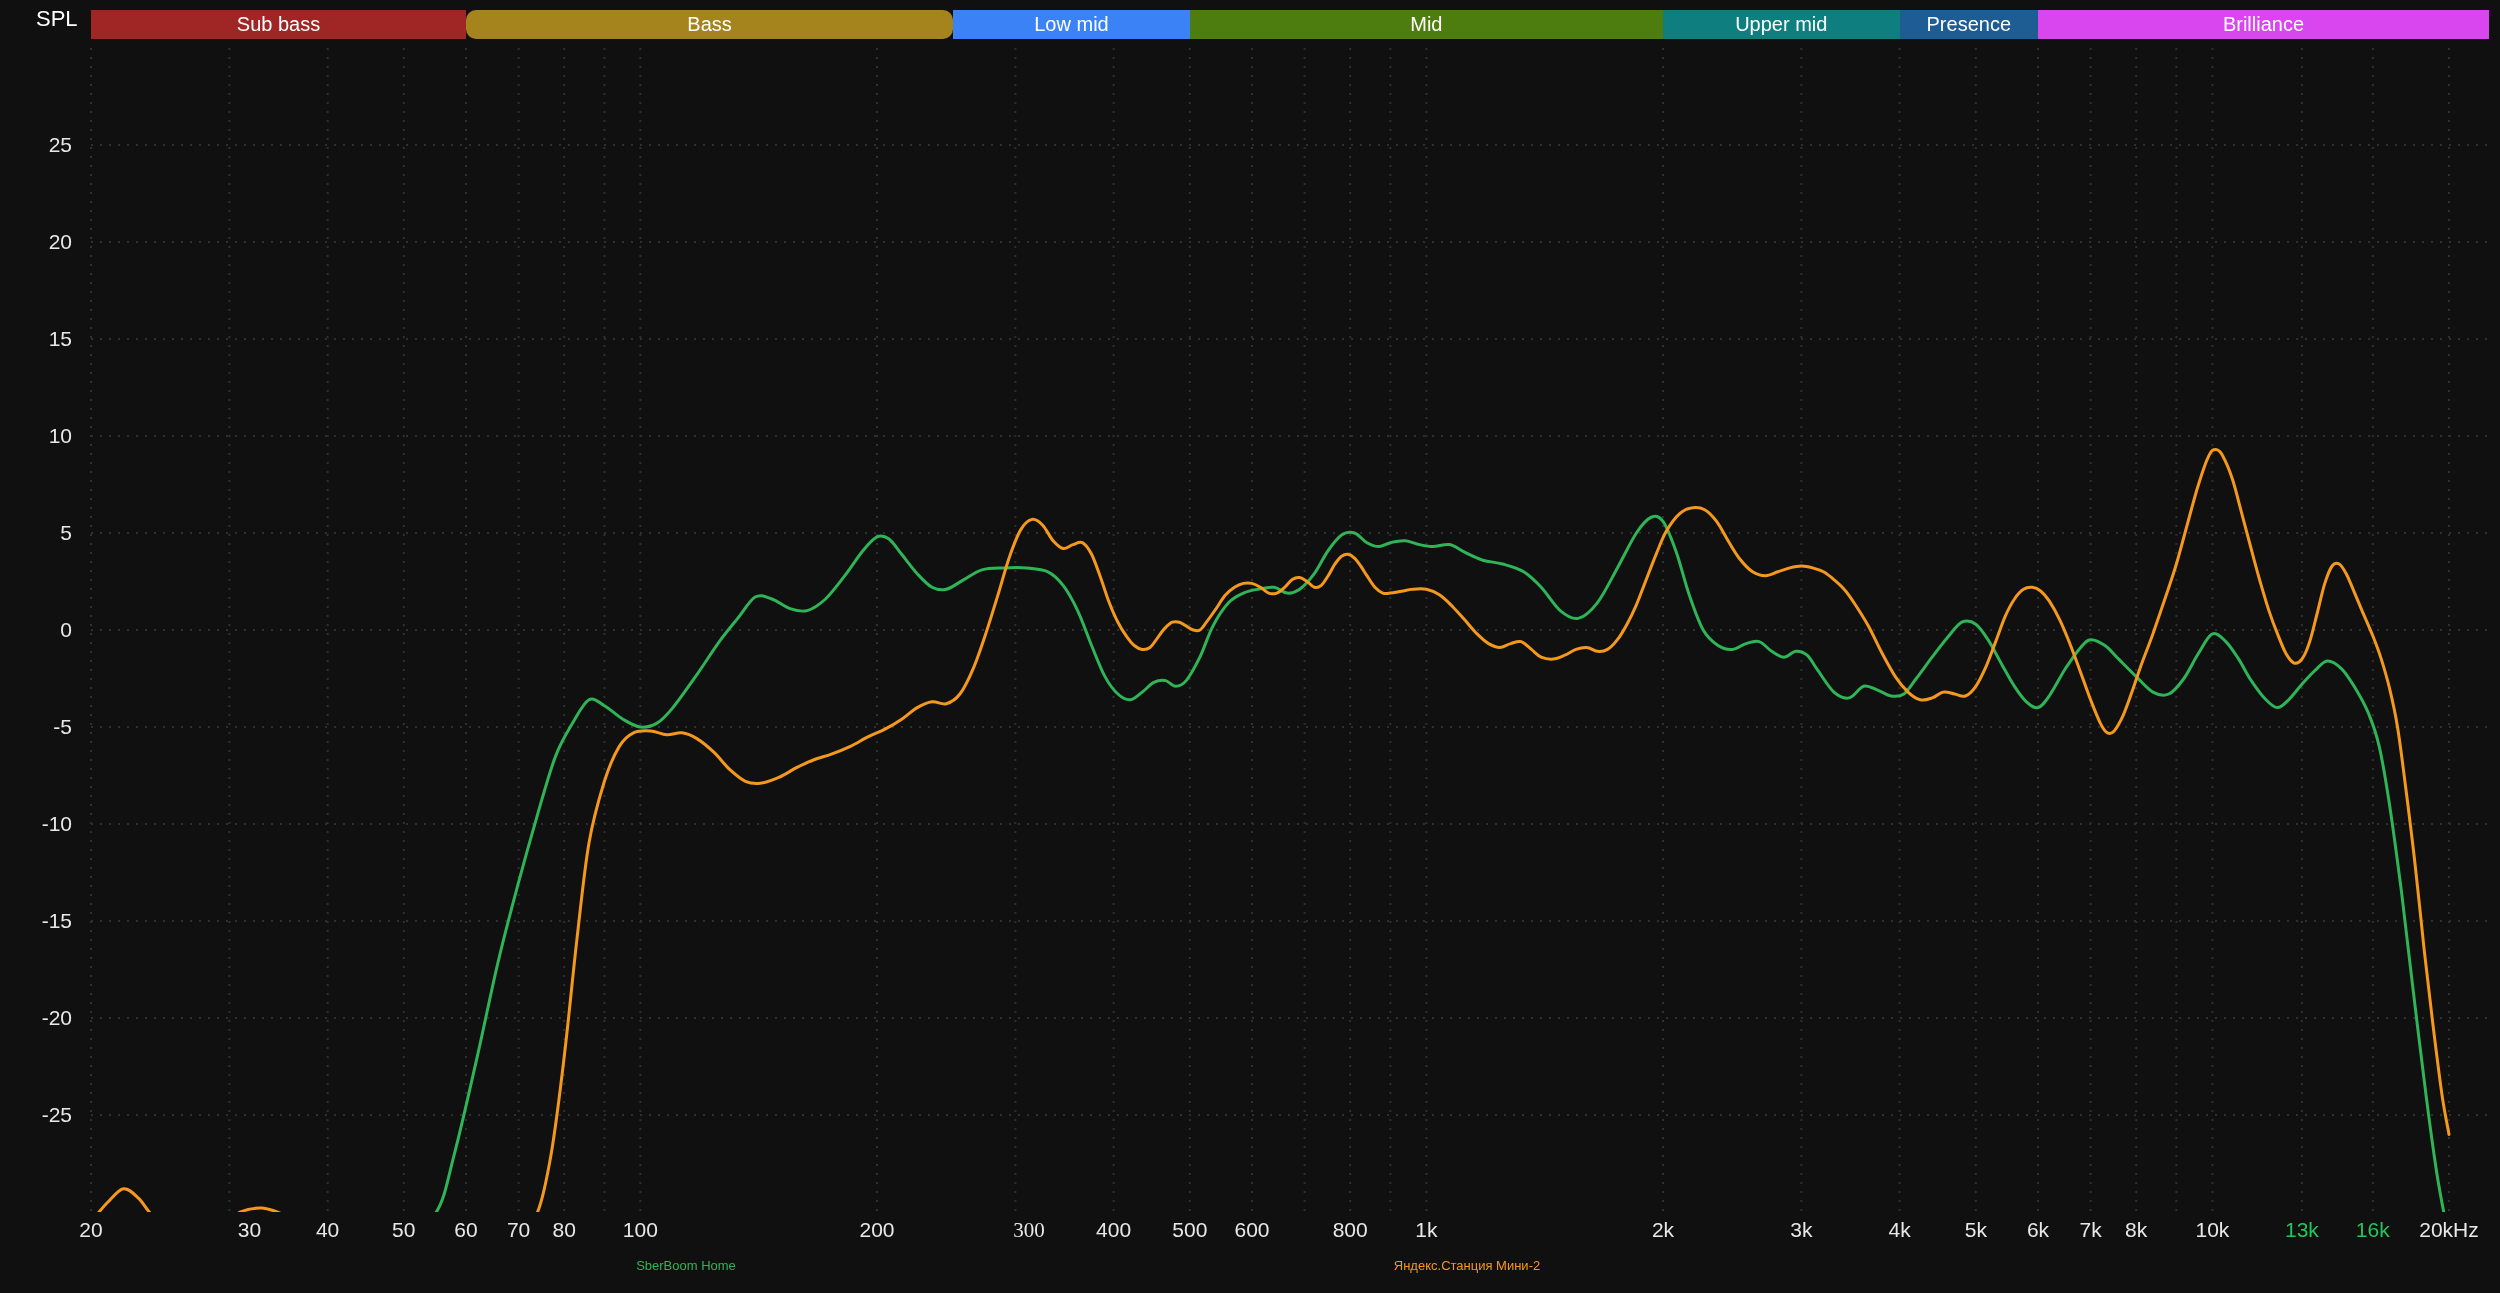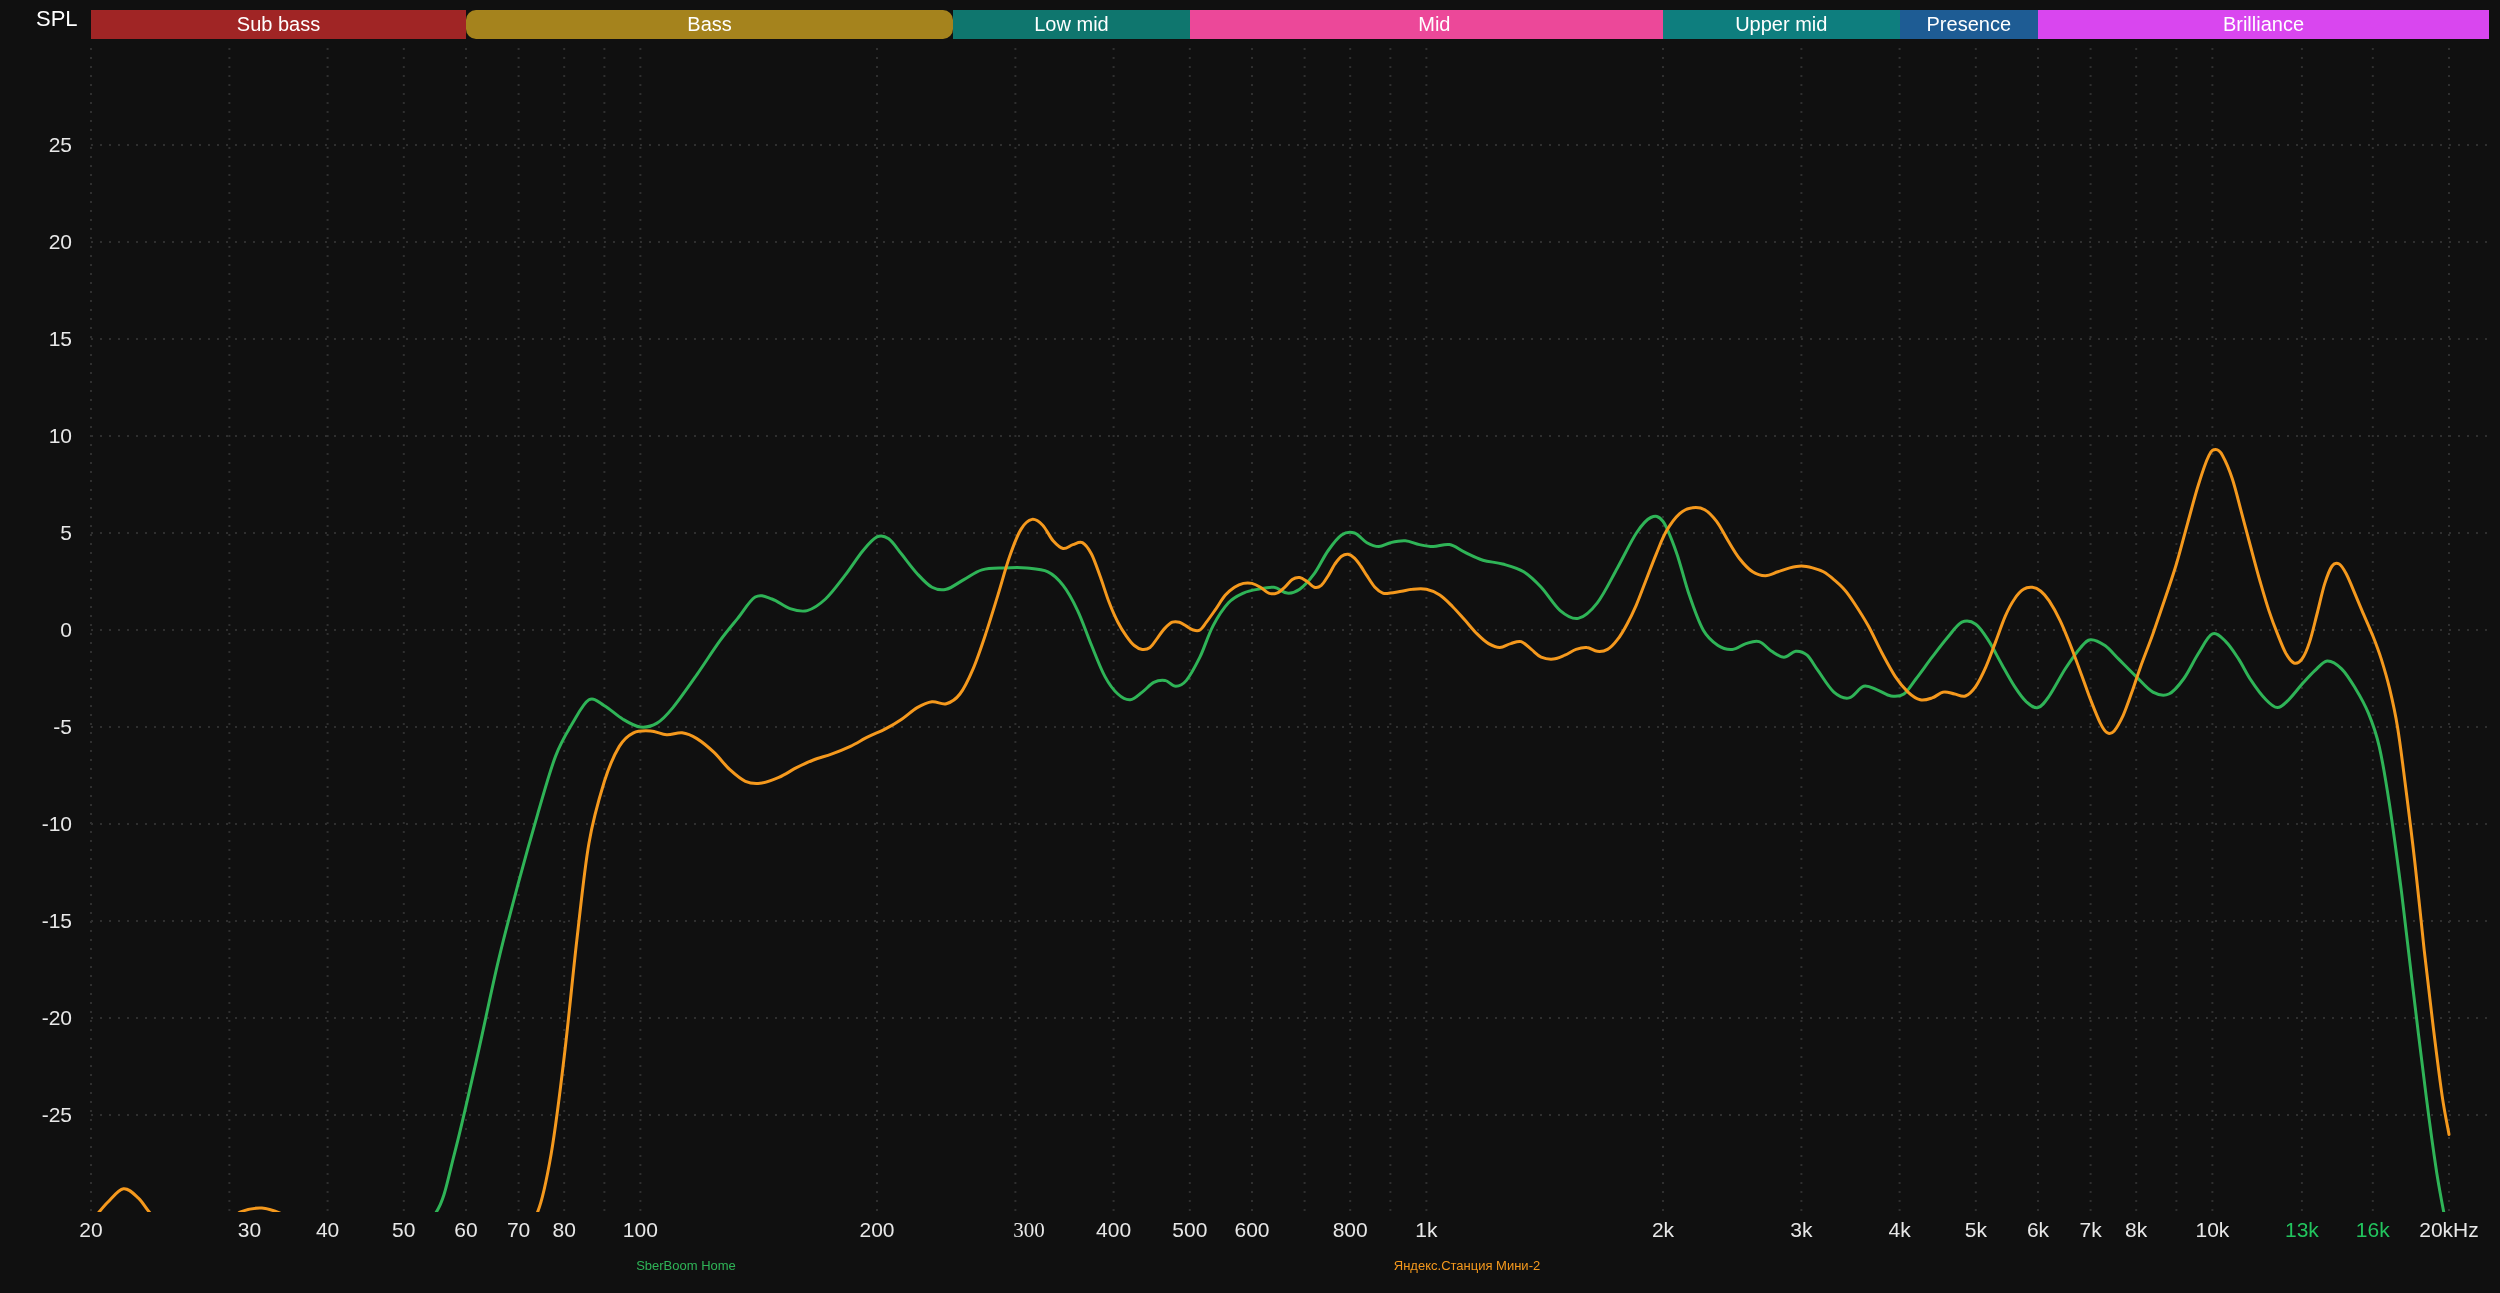--- a/index.html
+++ b/index.html
@@ -41,22 +41,22 @@
   #legend-1{left:1467px;}
 </style>
 </head>
 <body>
 
 <div class="page">
   <div class="spl-label">SPL</div>
   <div id="bands">
       <div class="band" style="left: 91px; width: 375px; background: rgb(160, 37, 37);">Sub bass</div>
       <div class="band" style="left: 466px; width: 487.2px; background: rgb(165, 131, 29); border-radius: 10px;">Bass</div>
-      <div class="band" style="left: 953.2px; width: 236.6px; background: #0f766e;">Low mid</div>
-      <div class="band" style="left: 1189.8px; width: 473.2px; background: #ec4899; padding-left: 8px;">Mid</div>
+      <div class="band" style="left: 953.2px; width: 236.6px; background: #3b82f6;">Low mid</div>
+      <div class="band" style="left: 1189.8px; width: 473.2px; background: #4d7c0f;">Mid</div>
       <div class="band" style="left: 1663px; width: 236.6px; background: rgb(14, 126, 126);">Upper mid</div>
       <div class="band" style="left: 1899.6px; width: 138.4px; background: rgb(30, 92, 148);">Presence</div>
       <div class="band" style="left: 2038px; width: 451px; background: #d946ef;">Brilliance</div>
     </div>
   <svg id="plot" xmlns="http://www.w3.org/2000/svg">
       <defs>
         <clipPath id="plotclip">
           <rect x="75" y="38" width="2418" height="1174"></rect>
         </clipPath>
       </defs>

